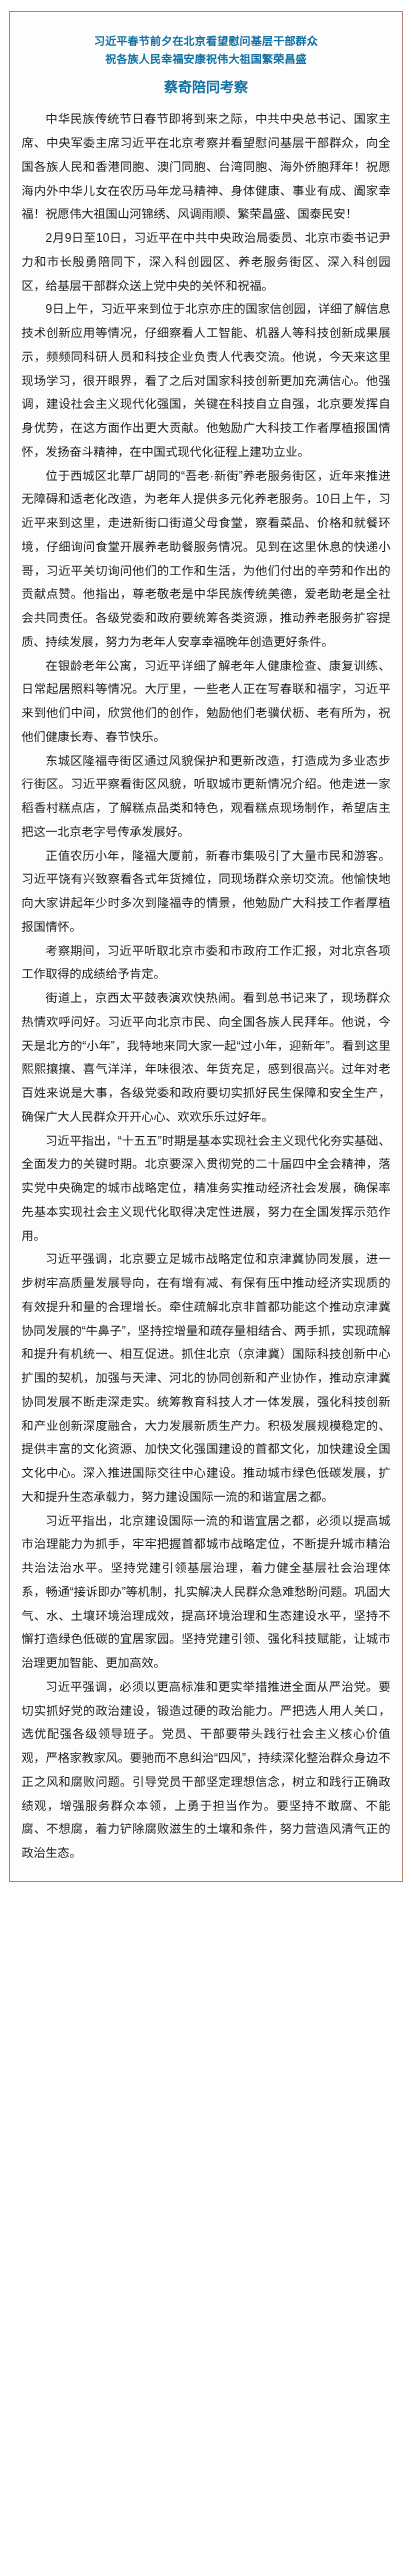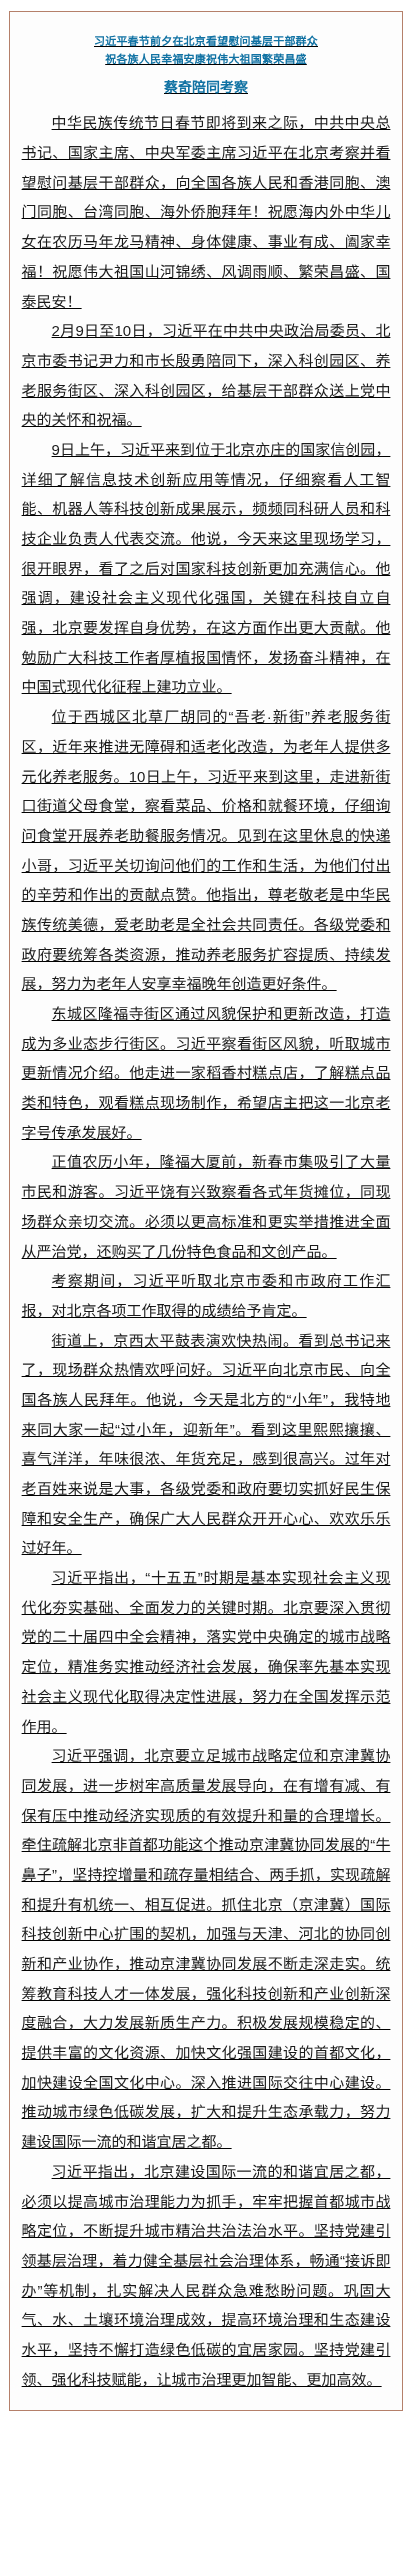--- a/index.html
+++ b/index.html
@@ -10,21 +10,20 @@
   body {
     width: 412px;
     font-family: "Liberation Sans", "DejaVu Sans", sans-serif;
     -webkit-font-smoothing: antialiased;
   }
   .page {
     width: 412px;
     box-sizing: border-box;
     background: #ffffff;
     padding: 11.3px 9.3px 9.3px 9.3px;
-    text-decoration: underline;
   }
   .article-frame {
     box-sizing: border-box;
     border: 0.8px solid #b5806a;
     background: #fdfdfd;
     padding: 13.4px 11.3px 15.5px 11.3px;
   }
   .headline-block {
     text-align: center;
     margin: 7.2px 0 5.2px 0;
@@ -40,21 +39,21 @@
   .subhead {
     text-align: center;
     color: #1172a3;
     font-weight: bold;
     font-size: 14px;
     line-height: 1.6;
     margin: 7.2px 0 10.3px 0;
   }
   .body-text {
     color: #1a1a1a;
-    font-size: 15px;
+    font-size: 12px;
     line-height: 1.98;
     text-align: justify;
     text-justify: inter-ideograph;
   }
   .body-text p {
     margin: 0;
     text-indent: 2em;
   }
 </style>
 </head>
@@ -68,24 +67,26 @@
       <div class="headline-line">祝各族人民幸福安康祝伟大祖国繁荣昌盛</div>
     </div>
 
     <div class="subhead">蔡奇陪同考察</div>
 
     <div class="body-text">
       <p>中华民族传统节日春节即将到来之际，中共中央总书记、国家主席、中央军委主席习近平在北京考察并看望慰问基层干部群众，向全国各族人民和香港同胞、澳门同胞、台湾同胞、海外侨胞拜年！祝愿海内外中华儿女在农历马年龙马精神、身体健康、事业有成、阖家幸福！祝愿伟大祖国山河锦绣、风调雨顺、繁荣昌盛、国泰民安！</p>
       <p>2月9日至10日，习近平在中共中央政治局委员、北京市委书记尹力和市长殷勇陪同下，深入科创园区、养老服务街区、深入科创园区，给基层干部群众送上党中央的关怀和祝福。</p>
       <p>9日上午，习近平来到位于北京亦庄的国家信创园，详细了解信息技术创新应用等情况，仔细察看人工智能、机器人等科技创新成果展示，频频同科研人员和科技企业负责人代表交流。他说，今天来这里现场学习，很开眼界，看了之后对国家科技创新更加充满信心。他强调，建设社会主义现代化强国，关键在科技自立自强，北京要发挥自身优势，在这方面作出更大贡献。他勉励广大科技工作者厚植报国情怀，发扬奋斗精神，在中国式现代化征程上建功立业。</p>
       <p>位于西城区北草厂胡同的“吾老·新街”养老服务街区，近年来推进无障碍和适老化改造，为老年人提供多元化养老服务。10日上午，习近平来到这里，走进新街口街道父母食堂，察看菜品、价格和就餐环境，仔细询问食堂开展养老助餐服务情况。见到在这里休息的快递小哥，习近平关切询问他们的工作和生活，为他们付出的辛劳和作出的贡献点赞。他指出，尊老敬老是中华民族传统美德，爱老助老是全社会共同责任。各级党委和政府要统筹各类资源，推动养老服务扩容提质、持续发展，努力为老年人安享幸福晚年创造更好条件。</p>
+      <p>在银龄老年公寓，习近平详细了解老年人健康检查、康复训练、日常起居照料等情况。大厅里，一些老人正在写春联和福字，习近平来到他们中间，欣赏他们的创作，勉励他们老骥伏枥、老有所为，祝他们健康长寿、春节快乐。</p>
       <p>东城区隆福寺街区通过风貌保护和更新改造，打造成为多业态步行街区。习近平察看街区风貌，听取城市更新情况介绍。他走进一家稻香村糕点店，了解糕点品类和特色，观看糕点现场制作，希望店主把这一北京老字号传承发展好。</p>
-      <p>正值农历小年，隆福大厦前，新春市集吸引了大量市民和游客。习近平饶有兴致察看各式年货摊位，同现场群众亲切交流。必须以更高标准和更实举措推进全面从严治党，还购买了几份特色食品和文创产品。</p>
+      <p>正值农历小年，隆福大厦前，新春市集吸引了大量市民和游客。习近平饶有兴致察看各式年货摊位，同现场群众亲切交流。他愉快地向大家讲起年少时多次到隆福寺的情景，他勉励广大科技工作者厚植报国情怀。</p>
       <p>考察期间，习近平听取北京市委和市政府工作汇报，对北京各项工作取得的成绩给予肯定。</p>
       <p>街道上，京西太平鼓表演欢快热闹。看到总书记来了，现场群众热情欢呼问好。习近平向北京市民、向全国各族人民拜年。他说，今天是北方的“小年”，我特地来同大家一起“过小年，迎新年”。看到这里熙熙攘攘、喜气洋洋，年味很浓、年货充足，感到很高兴。过年对老百姓来说是大事，各级党委和政府要切实抓好民生保障和安全生产，确保广大人民群众开开心心、欢欢乐乐过好年。</p>
       <p>习近平指出，“十五五”时期是基本实现社会主义现代化夯实基础、全面发力的关键时期。北京要深入贯彻党的二十届四中全会精神，落实党中央确定的城市战略定位，精准务实推动经济社会发展，确保率先基本实现社会主义现代化取得决定性进展，努力在全国发挥示范作用。</p>
       <p>习近平强调，北京要立足城市战略定位和京津冀协同发展，进一步树牢高质量发展导向，在有增有减、有保有压中推动经济实现质的有效提升和量的合理增长。牵住疏解北京非首都功能这个推动京津冀协同发展的“牛鼻子”，坚持控增量和疏存量相结合、两手抓，实现疏解和提升有机统一、相互促进。抓住北京（京津冀）国际科技创新中心扩围的契机，加强与天津、河北的协同创新和产业协作，推动京津冀协同发展不断走深走实。统筹教育科技人才一体发展，强化科技创新和产业创新深度融合，大力发展新质生产力。积极发展规模稳定的、提供丰富的文化资源、加快文化强国建设的首都文化，加快建设全国文化中心。深入推进国际交往中心建设。推动城市绿色低碳发展，扩大和提升生态承载力，努力建设国际一流的和谐宜居之都。</p>
       <p>习近平指出，北京建设国际一流的和谐宜居之都，必须以提高城市治理能力为抓手，牢牢把握首都城市战略定位，不断提升城市精治共治法治水平。坚持党建引领基层治理，着力健全基层社会治理体系，畅通“接诉即办”等机制，扎实解决人民群众急难愁盼问题。巩固大气、水、土壤环境治理成效，提高环境治理和生态建设水平，坚持不懈打造绿色低碳的宜居家园。坚持党建引领、强化科技赋能，让城市治理更加智能、更加高效。</p>
+      <p>习近平强调，必须以更高标准和更实举措推进全面从严治党。要切实抓好党的政治建设，锻造过硬的政治能力。严把选人用人关口，选优配强各级领导班子。党员、干部要带头践行社会主义核心价值观，严格家教家风。要驰而不息纠治“四风”，持续深化整治群众身边不正之风和腐败问题。引导党员干部坚定理想信念，树立和践行正确政绩观，增强服务群众本领，上勇于担当作为。要坚持不敢腐、不能腐、不想腐，着力铲除腐败滋生的土壤和条件，努力营造风清气正的政治生态。</p>
     </div>
 
   </div>
 </div>
 
 
 </body></html>

